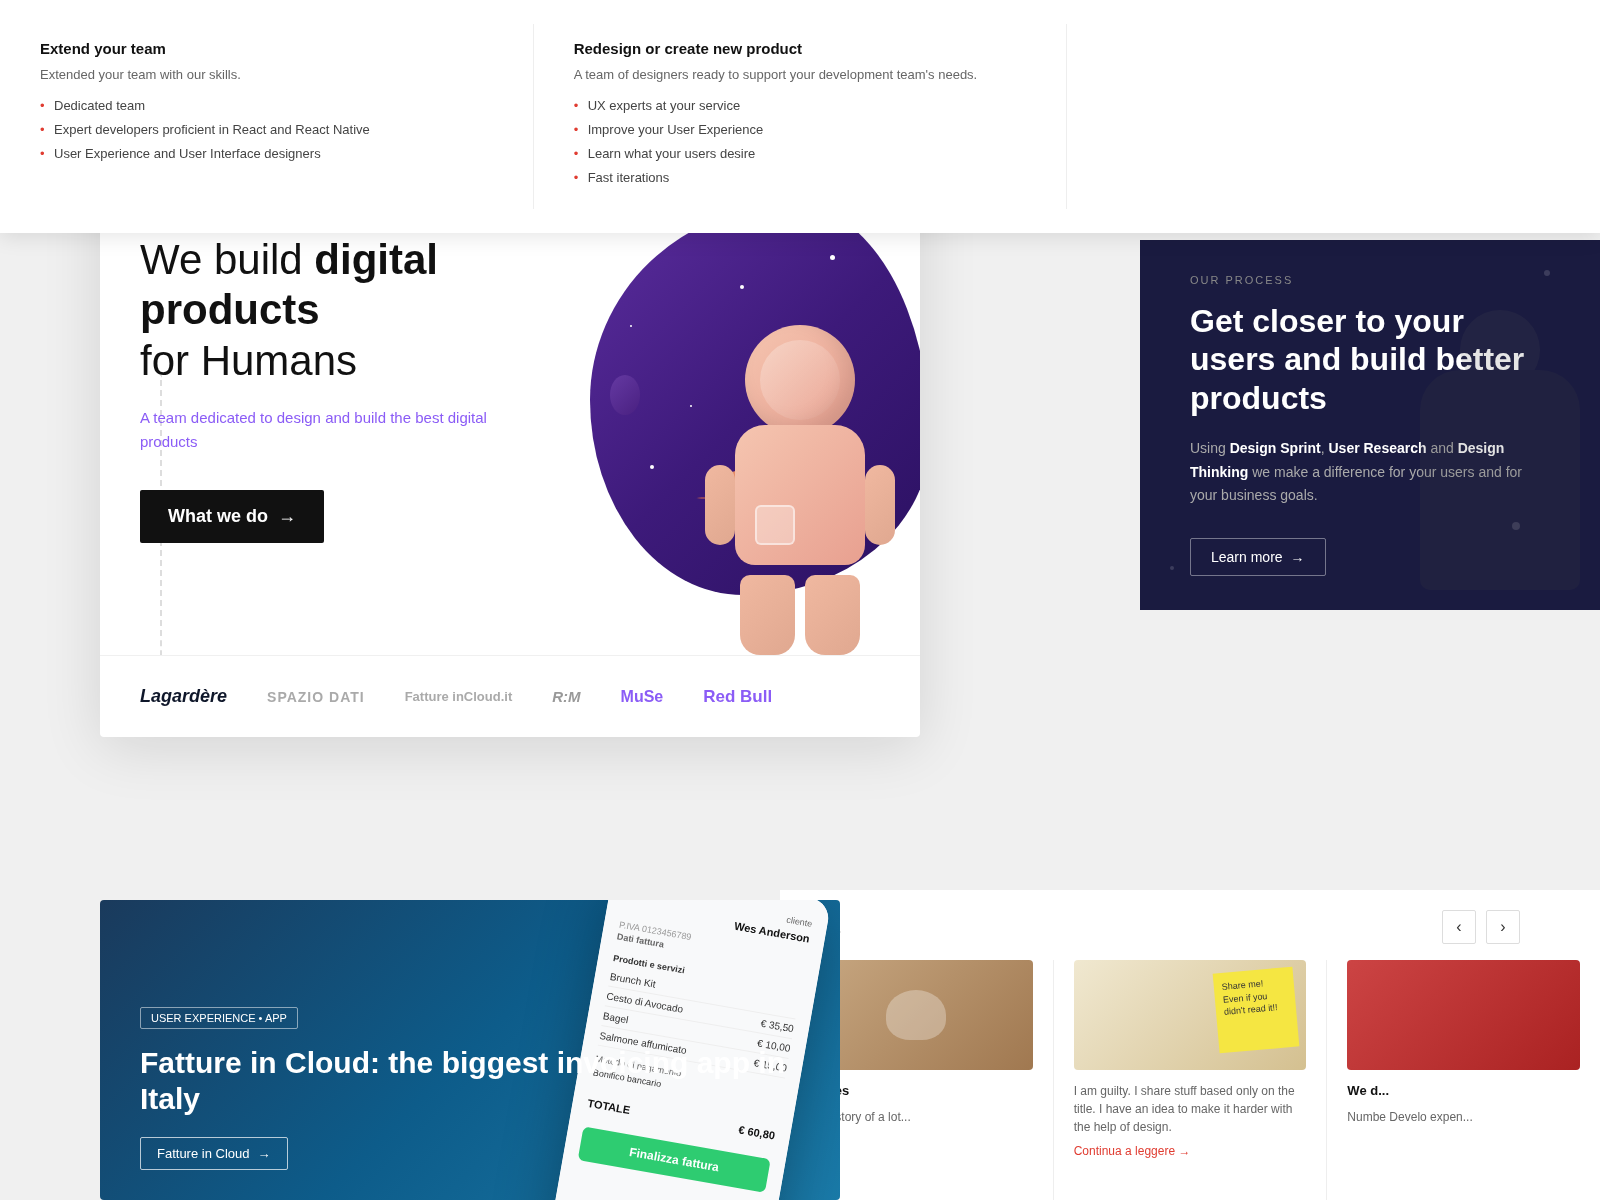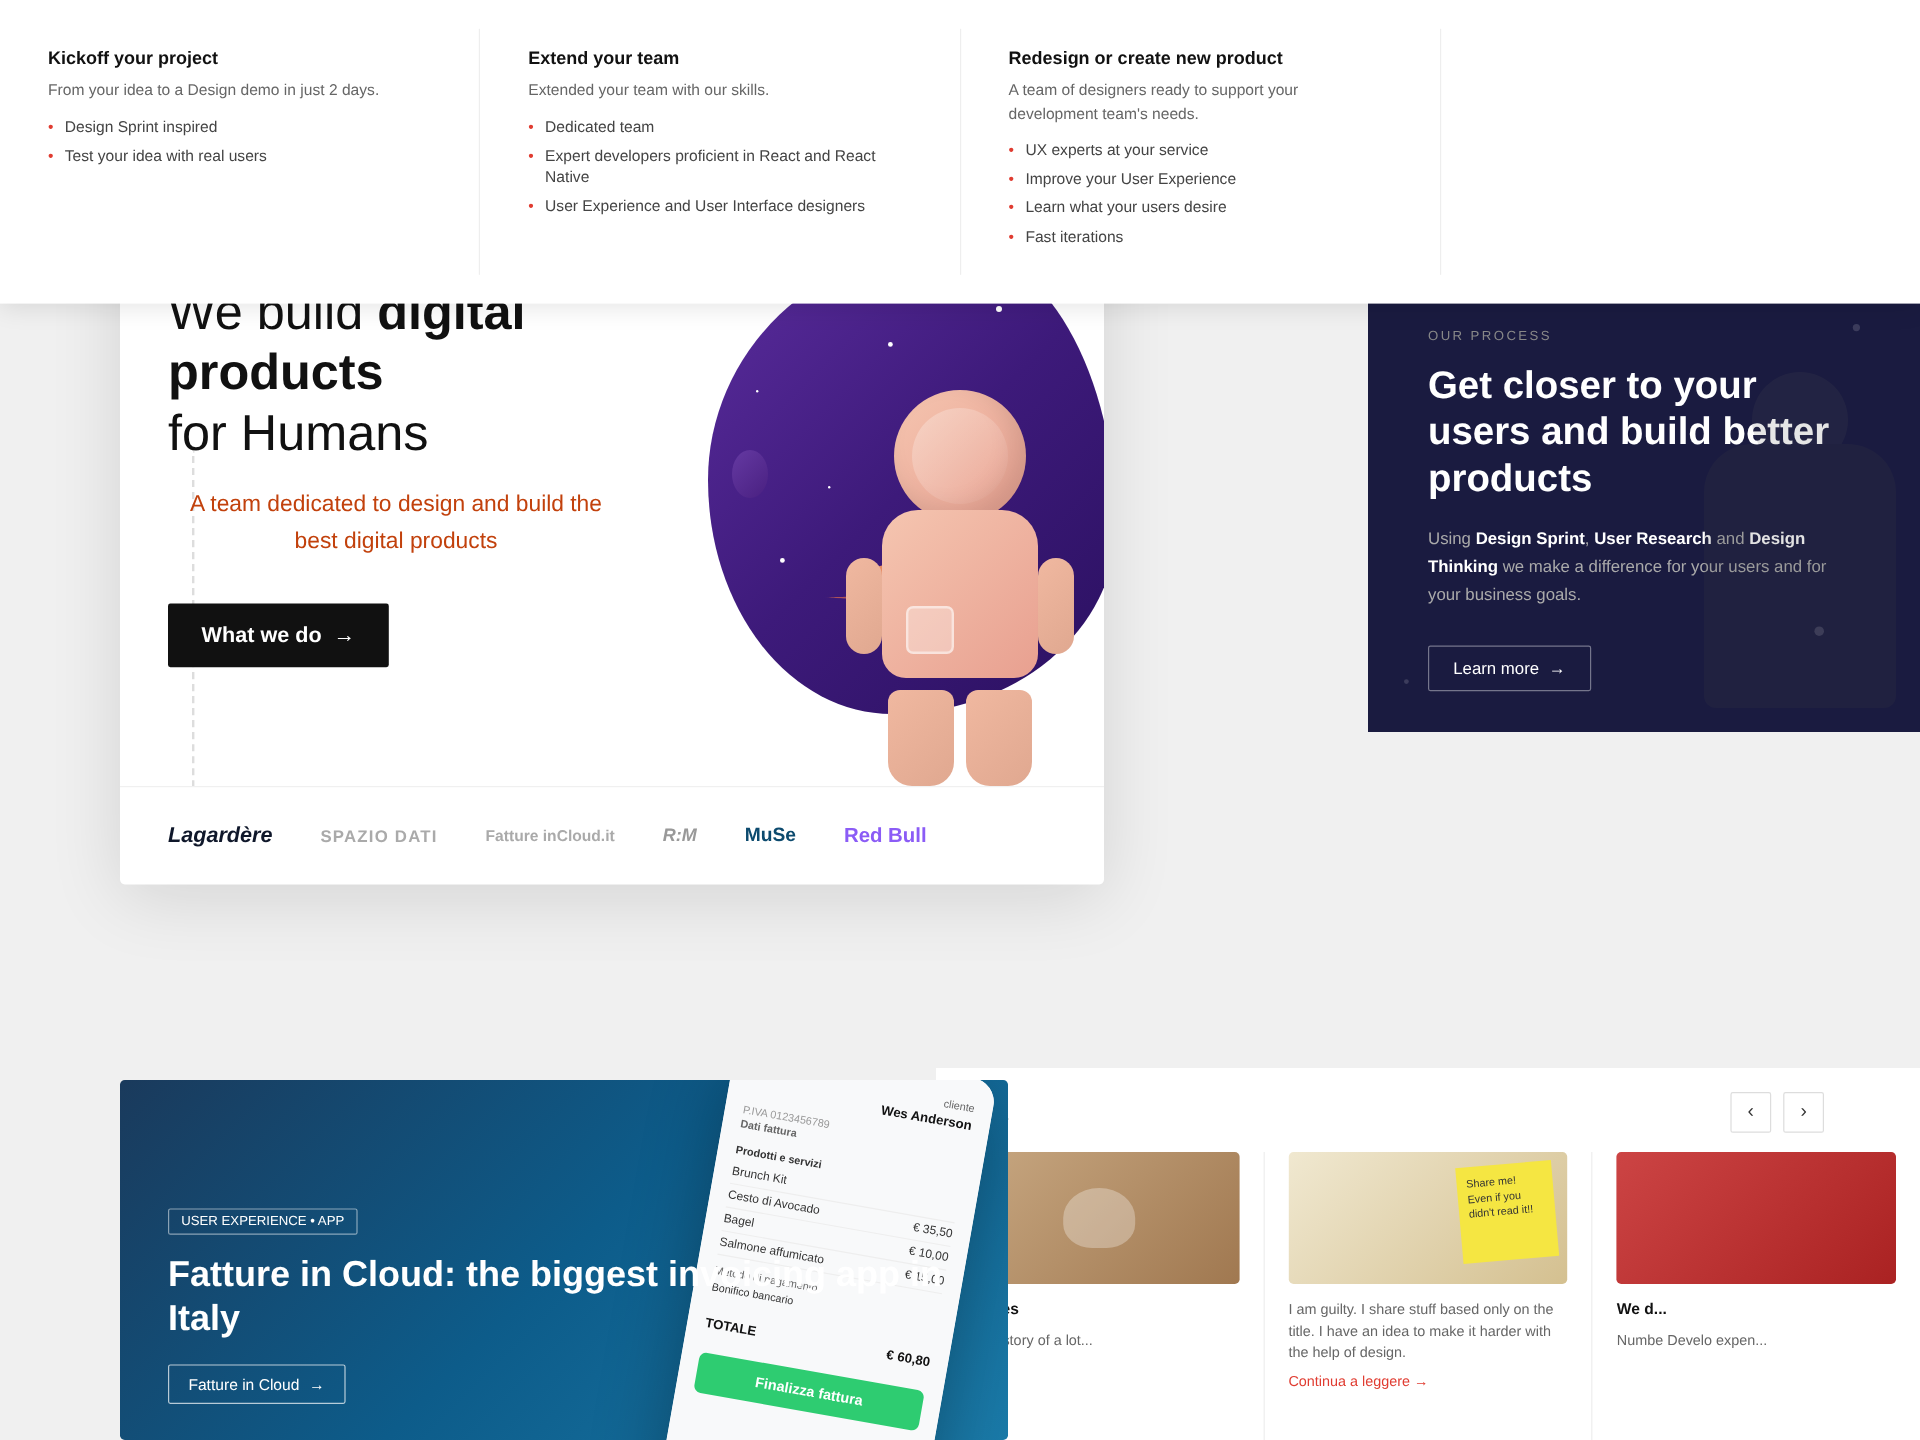--- a/index.html
+++ b/index.html
@@ -61,21 +61,21 @@
     
     .hero {
       position: relative;
       padding: 60px 40px 50px;
       min-height: 480px;
       overflow: hidden;
     }
     .hero-text { max-width: 380px; position: relative; z-index: 2; }
     .hero-text h1 { font-size: 42px; line-height: 1.2; color: #111; font-weight: 400; margin-bottom: 20px; }
     .hero-text h1 strong { font-weight: 800; }
-    .hero-text p { font-size: 19px; color: #c2410c; line-height: 1.6; margin-bottom: 36px; text-align: center; }
+    .hero-text p { font-size: 15px; color: #8b5cf6; line-height: 1.6; margin-bottom: 36px; }
     .cta-btn {
       display: inline-flex;
       align-items: center;
       gap: 10px;
       background: #111;
       color: white;
       padding: 16px 28px;
       font-size: 15px;
       font-weight: 600;
       border: none;
@@ -399,28 +399,20 @@
       position: relative;
       display: flex;
       align-items: center;
       justify-content: center;
     }
   </style>
 </head>
 <body>
 
 <div class="dropdown-overlay">
-  <div class="dropdown-col">
-    <h4>Kickoff your project</h4>
-    <p>From your idea to a Design demo in just 2 days.</p>
-    <ul>
-      <li>Design Sprint inspired</li>
-      <li>Test your idea with real users</li>
-    </ul>
-  </div>
   <div class="dropdown-col">
     <h4>Extend your team</h4>
     <p>Extended your team with our skills.</p>
     <ul>
       <li>Dedicated team</li>
       <li>Expert developers proficient in React and React Native</li>
       <li>User Experience and User Interface designers</li>
     </ul>
   </div>
   <div class="dropdown-col">
@@ -495,21 +487,21 @@
         </div>
       </div>
     </div>
   </section>
 
   <section class="logos-section">
     <span class="logo-item lagardere">Lagardère</span>
     <span class="logo-item" style="font-size:14px;color:#aaa;letter-spacing:1px;">SPAZIO DATI</span>
     <span class="logo-item" style="font-size:13px;color:#aaa;">Fatture inCloud.it</span>
     <span class="logo-item" style="font-size:15px;color:#999;font-style:italic;">R:M</span>
-    <span class="logo-item" style="font-size:16px;color:#0c4a6e;">MuSe</span>
+    <span class="logo-item" style="font-size:16px;color:#8b5cf6;">MuSe</span>
     <span class="logo-item redbull">Red Bull</span>
   </section>
 </div>
 
 <div class="portfolio-card">
   <div class="portfolio-content">
     <div class="portfolio-tag">USER EXPERIENCE • APP</div>
     <div class="portfolio-title">Fatture in Cloud: the biggest invoicing app in Italy</div>
     <button class="portfolio-link">
       <span>Fatture in Cloud</span>

